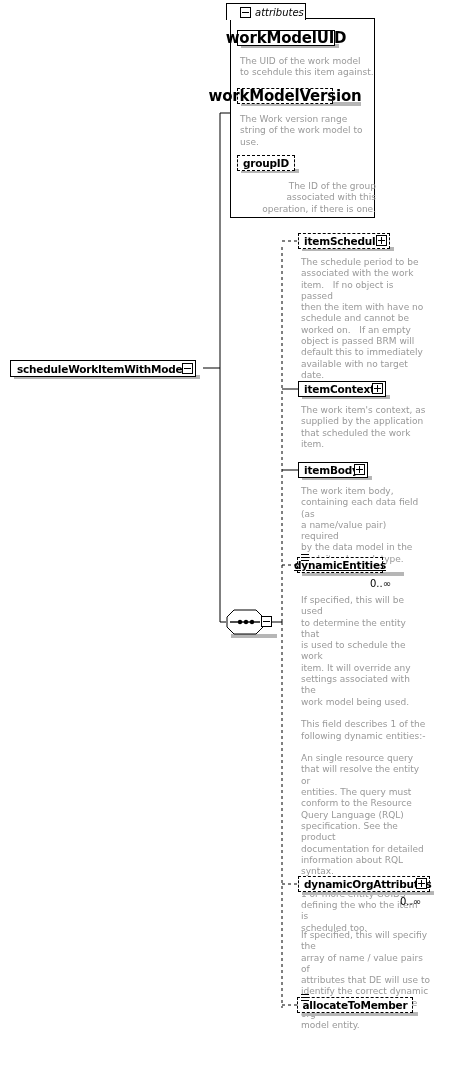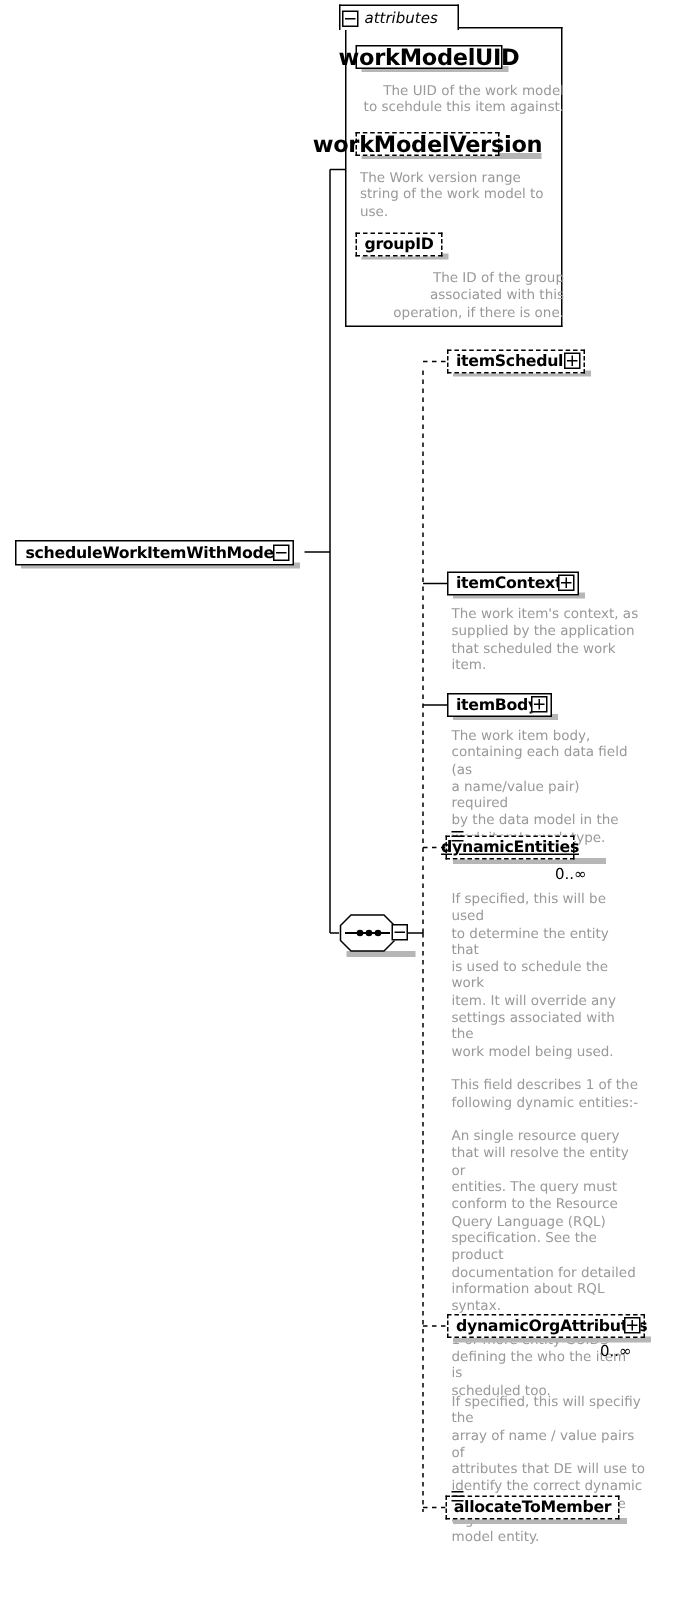--- a/index.html
+++ b/index.html
@@ -69,21 +69,21 @@
     left: 226px;
     top: 3px;
     width: 80px;
     height: 17px;
     border: 1px solid #000000;
     border-bottom: none;
     background: #ffffff;
     box-sizing: border-box;
     display: flex;
     align-items: center;
-    padding-left: 1px;
+    padding-left: 13px;
   }
   #attributes-tab .tab-label {
     font-style: italic;
     font-size: 10px;
     color: #000;
     margin-left: 4px;
     font-weight: normal;
   }
   
   #attr-top-edge {
@@ -231,21 +231,21 @@
   <div id="attr-top-edge"></div>
   <div id="attributes-tab">
     <span class="pmbox" style="position:relative; left:0; top:0; flex:0 0 auto;"></span>
     <span class="tab-label">attributes</span>
   </div>
 
   <div class="shadow" style="left:241px; top:44px; width:98px; height:4px;"></div>
   <div class="node solid" style="left:237px; top:30px; width:98px; height:16px; font-size:15px;">
     <span class="lbl">workModelUID</span>
   </div>
-  <div class="doc" style="left:240px; top:56px; width:136px;text-align:right;">The UID of the work model
+  <div class="doc" style="left:240px; top:56px; width:136px;">The UID of the work model
 to scehdule this item against.</div>
 
   <div class="shadow" style="left:241px; top:102px; width:120px; height:4px;"></div>
   <div class="node dashed" style="left:237px; top:88px; width:96px; height:16px; font-size:15px;">
     <span class="lbl">workModelVersion</span>
   </div>
   <div class="doc" style="left:240px; top:114px; width:136px;">The Work version range
 string of the work model to
 use.</div>
 
@@ -273,20 +273,30 @@
       <circle cx="26" cy="13" r="2.2" fill="#000000"></circle>
     </svg>
     <span class="pmbox" style="left:35px; top:7px;"></span>
   </div>
 
   <div class="shadow" style="left:302px; top:247px; width:92px; height:4px;"></div>
   <div class="node dashed" style="left:298px; top:233px; width:92px; height:16px; font-size:10.5px; justify-content:flex-start; padding-left:5px;">
     <span class="lbl">itemSchedule</span>
     <span class="inline-pm plus"></span>
   </div>
+  <div class="doc" style="left:301px; top:257px; width:125px;">The schedule period to be
+associated with the work
+item.   If no object is passed
+then the item with have no
+schedule and cannot be
+worked on.   If an empty
+object is passed BRM will
+default this to immediately
+available with no target
+date.</div>
 
   <div class="shadow" style="left:302px; top:395px; width:88px; height:4px;"></div>
   <div class="node solid" style="left:298px; top:381px; width:88px; height:16px; font-size:10.5px; justify-content:flex-start; padding-left:5px;">
     <span class="lbl">itemContext</span>
     <span class="inline-pm plus"></span>
   </div>
   <div class="doc" style="left:301px; top:405px; width:125px;">The work item's context, as
 supplied by the application
 that scheduled the work
 item.</div>

